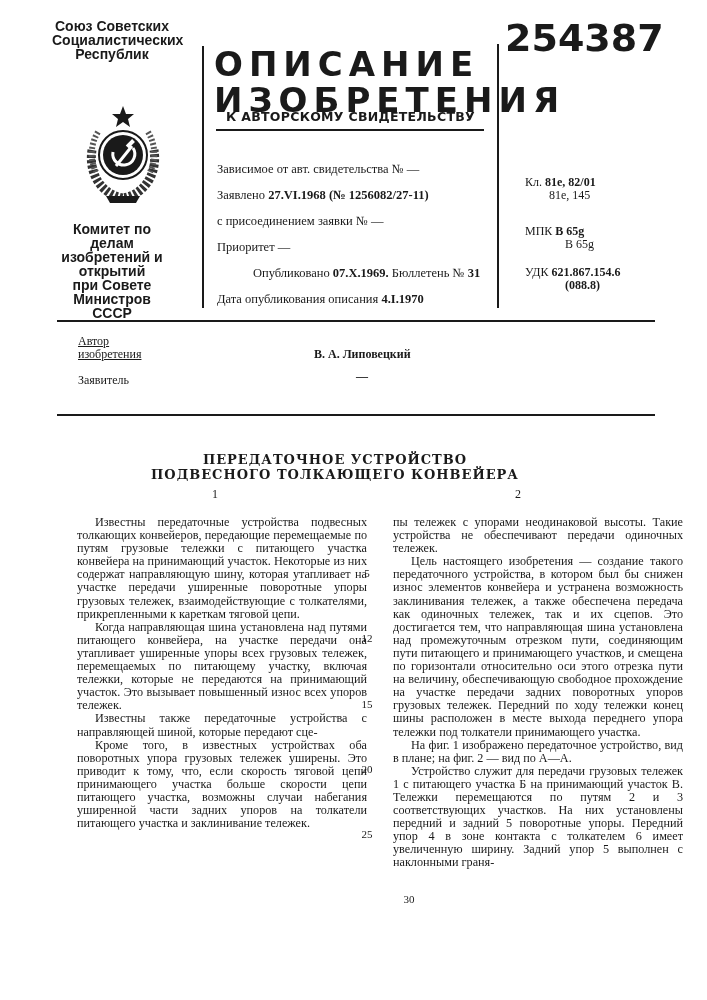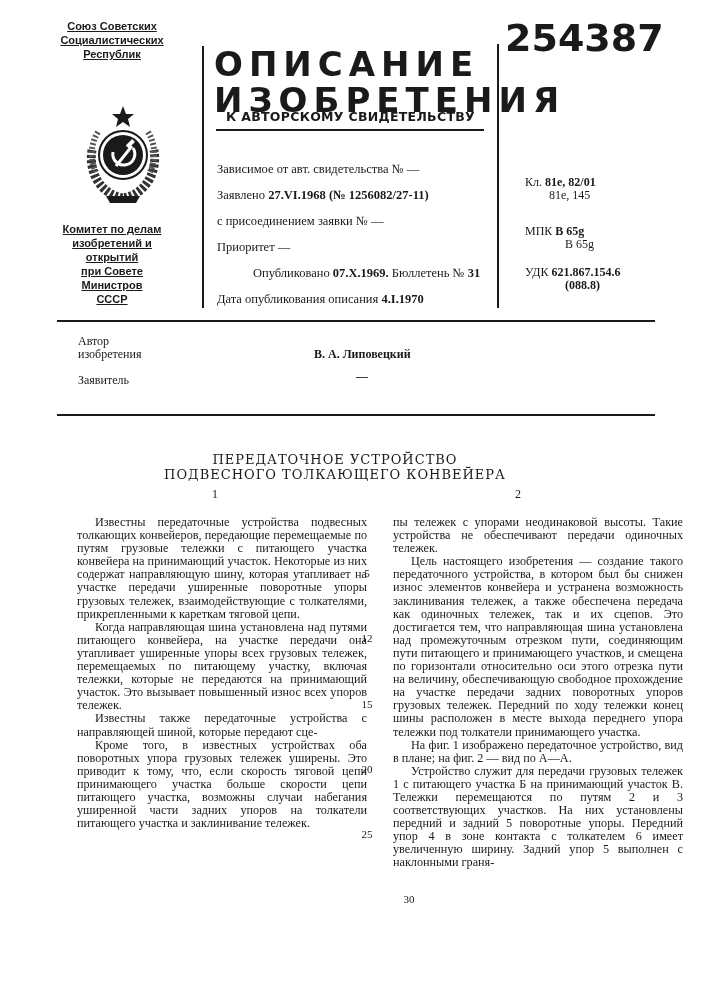--- a/index.html
+++ b/index.html
@@ -1,41 +1,41 @@
 <!DOCTYPE html>
 <html><head>
 <meta charset="utf-8">
 <style>
   html, body { margin: 0; padding: 0; background: #ffffff; }
   body { width: 707px; height: 1000px; position: relative; overflow: hidden; color: #1a1a1a; font-family: "DejaVu Serif", serif; }
   .abs { position: absolute; }
 
   
-  .org { left: 52px; width: 120px; text-align: center; font-family: "Liberation Sans", sans-serif; font-weight: bold; font-size: 11px; line-height: 14px; text-decoration: underline; }
+  .org { left: 52px; width: 120px; text-align: center; font-family: "Liberation Sans", sans-serif; font-weight: bold; font-size: 14px; line-height: 14px; }
   .emblem { left: 78px; top: 100px; width: 90px; height: 110px; }
 
   
   .vrule { width: 2px; background: #1a1a1a; }
 
   
   .title-line { left: 214px; width: 275px; font-family: "DejaVu Sans", sans-serif; font-weight: bold; font-size: 34px; letter-spacing: 6px; line-height: 36px; white-space: nowrap; }
   .subtitle { left: 226px; top: 109px; font-family: "DejaVu Sans", sans-serif; font-weight: bold; font-size: 12.5px; letter-spacing: 0.3px; white-space: nowrap; }
   .sub-underline { left: 216px; top: 129px; width: 268px; height: 2px; background: #1a1a1a; }
   .patent-no { left: 505px; top: 20px; font-family: "DejaVu Sans", sans-serif; font-weight: bold; font-size: 38px; line-height: 36px; }
 
   
   .biblio { left: 217px; font-family: "Liberation Serif", serif; font-size: 12.5px; white-space: nowrap; }
   .biblio b { font-weight: bold; }
   .cls { left: 525px; font-family: "Liberation Serif", serif; font-size: 12px; line-height: 13px; white-space: nowrap; }
 
   .hrule { left: 57px; width: 598px; height: 2px; background: #1a1a1a; }
 
   .meta { font-family: "Liberation Serif", serif; font-size: 12px; line-height: 13px; }
 
-  .doc-title { left: 0; width: 670px; text-align: center; font-family: "DejaVu Serif", serif; font-weight: normal; font-size: 13px; letter-spacing: 1px; line-height: 16px; }
+  .doc-title { left: 0; width: 670px; text-align: center; font-family: "DejaVu Serif", serif; font-weight: bold; font-size: 13px; letter-spacing: 1px; line-height: 16px; }
 
   .col { font-family: "Liberation Serif", serif; font-size: 12.2px; line-height: 13.1px; text-align: justify; }
   .col p { margin: 0; text-indent: 18px; }
   .col-left { left: 77px; top: 516px; width: 290px; }
   .col-right { left: 393px; top: 516px; width: 290px; }
   .lineno { font-family: "Liberation Serif", serif; font-size: 11px; left: 357px; width: 20px; text-align: center; }
   .colno { font-family: "Liberation Serif", serif; font-size: 12px; }
 </style>
 </head>
 <body>
@@ -105,21 +105,21 @@
 </div>
 <div class="abs cls" style="top:266px;">
   <span>УДК</span>
   <b>621.867.154.6</b><br>
   <b style="padding-left:40px;">(088.8)</b>
 </div>
 
 <div class="abs hrule" style="top:320px;"></div>
 <div class="abs hrule" style="top:414px;"></div>
 
-<div class="abs meta" style="left:78px; top:335px;">
+<div class="abs meta" style="left:78px; top:335px;text-decoration:underline;">
   <div>Автор</div>
   <div>изобретения</div>
 </div>
 <div class="abs meta" style="left:314px; top:348px; font-weight:bold;">В. А. Липовецкий</div>
 <div class="abs meta" style="left:78px; top:374px;">Заявитель</div>
 <div class="abs meta" style="left:356px; top:370px; font-weight:bold;">—</div>
 
 <div class="abs doc-title" style="top:452px;">ПЕРЕДАТОЧНОЕ УСТРОЙСТВО</div>
 <div class="abs doc-title" style="top:467px;">ПОДВЕСНОГО ТОЛКАЮЩЕГО КОНВЕЙЕРА</div>
 

